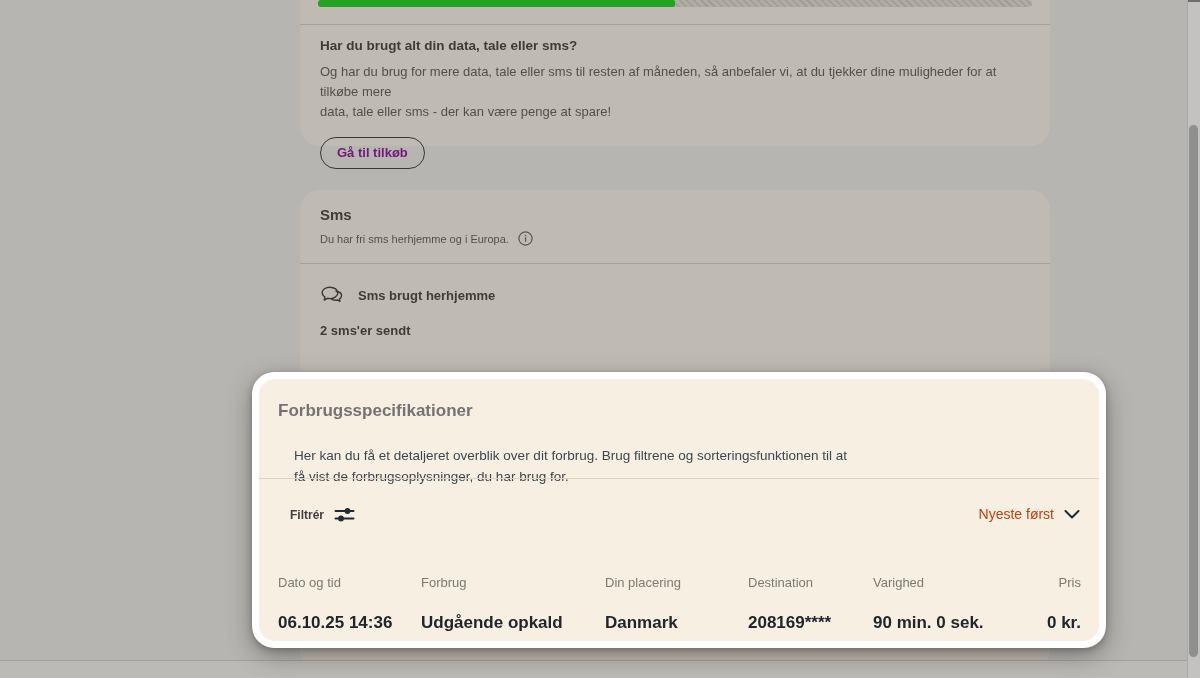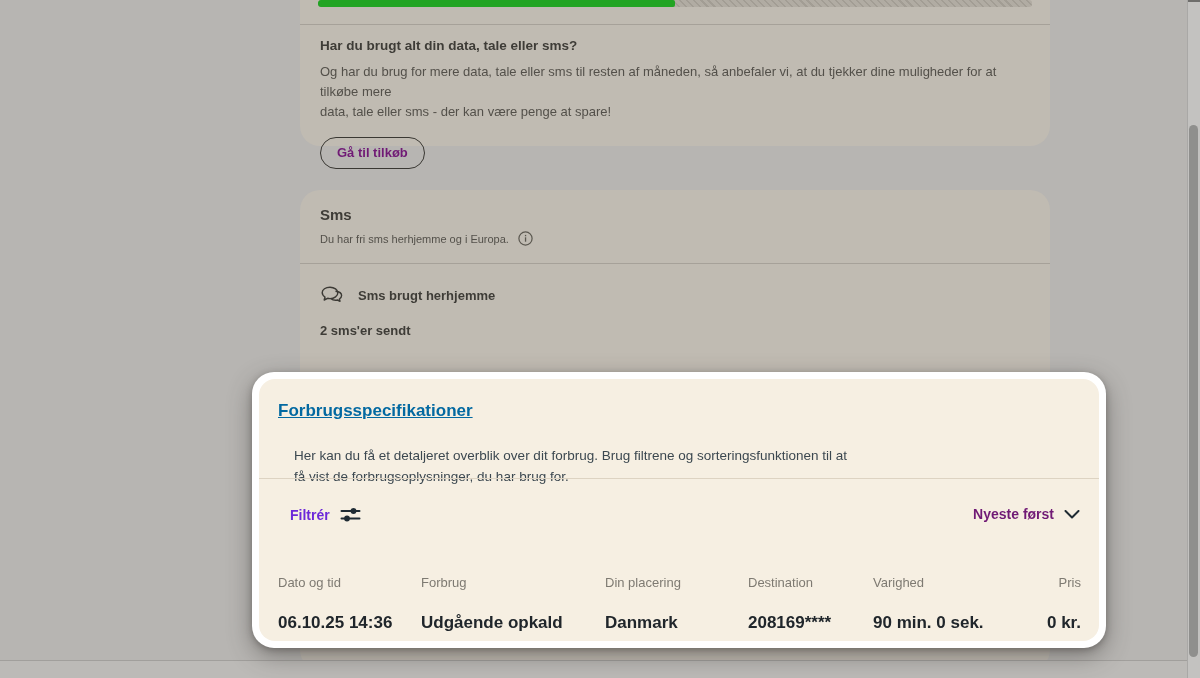--- a/index.html
+++ b/index.html
@@ -47,32 +47,32 @@
   .icon svg{display:block;}
   
   .spotlight{
     position:absolute;left:252px;top:372px;width:854px;height:276px;
     background:#ffffff;border-radius:22px;z-index:5;
     box-shadow:0 8px 24px rgba(55,52,48,.45), 0 2px 6px rgba(55,52,48,.35);
   }
   .spotlight-inner{
     position:absolute;inset:7px;background:#f6efe2;border-radius:16px;
   }
-  .spot-title{position:absolute;left:19px;top:22px;margin:0;font-size:17px;font-weight:bold;color:#0369a1;text-decoration:underline;}
+  .spot-title{position:absolute;left:19px;top:22px;margin:0;font-size:17px;font-weight:bold;color:#737373;}
   .spot-desc{position:absolute;left:19px;top:50px;margin:16px;font-size:13.5px;line-height:21px;color:#3c4850;}
   .spot-divider{position:absolute;left:0;right:0;top:99px;height:1px;background:#ddd3c2;}
   .filter-row{position:absolute;left:19px;right:19px;top:127px;height:26px;}
   .filter-control{
     position:absolute;left:0;top:0;display:flex;align-items:center;gap:10px;cursor:pointer;
   }
-  .filter-label{font-size:14px;font-weight:bold;color:#6d28d9;padding-left:12px;}
+  .filter-label{font-size:12px;font-weight:bold;color:#404040;padding-left:12px;}
   .sort-control{
     position:absolute;right:0;top:0;display:flex;align-items:center;gap:10px;cursor:pointer;
   }
-  .sort-label{font-size:14px;font-weight:bold;color:#701a75;}
+  .sort-label{font-size:14px;font-weight:normal;color:#c2410c;}
   .spot-table{position:absolute;left:19px;right:18px;top:186px;}
   .t-row{display:flex;align-items:baseline;}
   .t-cell{flex:0 0 auto;}
   .c0{width:143px;margin-top:10px;} .c1{width:184px;} .c2{width:143px;}
   .c3{width:125px;} .c4{width:147px;} .c5{width:61px;text-align:right;}
   .thead .t-cell{font-size:13px;color:#7e7a72;}
   .tbody{margin-top:13px;}
   .tbody .t-cell{font-size:17px;font-weight:bold;color:#20262b;}
   
   .scrollbar-track{

